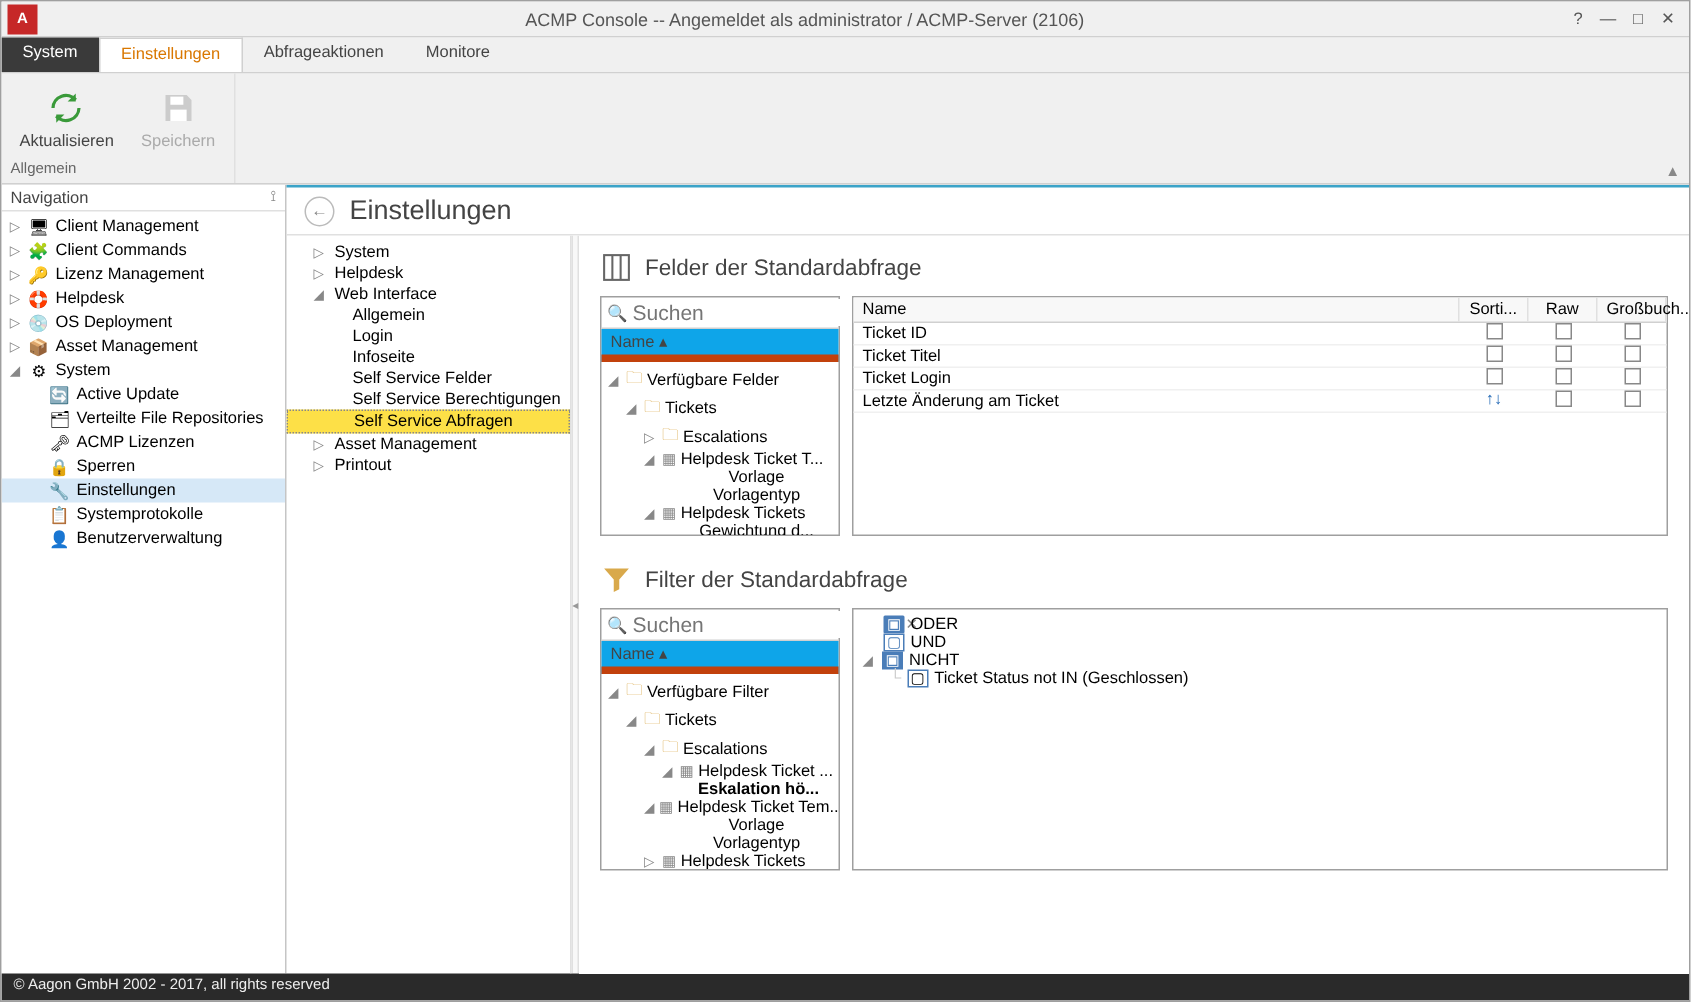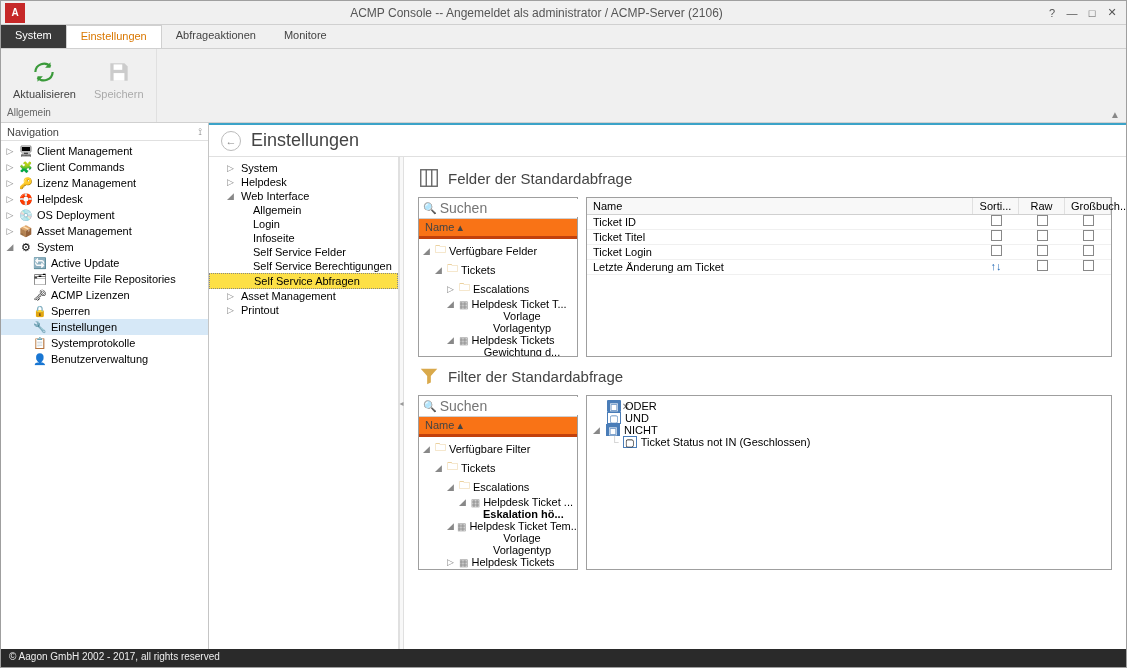--- a/index.html
+++ b/index.html
@@ -23,21 +23,21 @@
 .ribbon-group { display: flex; flex-direction: column; align-items: flex-start; padding: 2px 6px; border-right: 1px solid #e0e0e0; }
 .ribbon-buttons { display: flex; gap: 6px; flex: 1; align-items: center; }
 .ribbon-btn { display: flex; flex-direction: column; align-items: center; gap: 2px; padding: 2px 6px; cursor: pointer; color: #444; }
 .ribbon-btn.disabled { color: #aaa; }
 .ribbon-btn .icon { width: 28px; height: 28px; display: flex; align-items: center; justify-content: center; font-size: 20px; }
 .ribbon-group-label { font-size: 10px; color: #666; padding-bottom: 2px; }
 .ribbon .collapse { position: absolute; right: 6px; bottom: 2px; color: #888; font-size: 10px; cursor: pointer; }
 
 
 .main { flex: 1; display: flex; overflow: hidden; }
-.nav-panel { width: 208px; border-right: 1px solid #c5c5c5; display: flex; flex-direction: column; background: #fff; }
+.nav-panel { width: 190px; border-right: 1px solid #c5c5c5; display: flex; flex-direction: column; background: #fff; }
 .nav-header { height: 18px; padding: 2px 6px; color: #444; border-bottom: 1px solid #e0e0e0; display: flex; justify-content: space-between; align-items: center; }
 .nav-tree { flex: 1; overflow: auto; padding: 2px 0; }
 .tree-item { display: flex; align-items: center; gap: 4px; padding: 1px 4px; cursor: pointer; white-space: nowrap; }
 .tree-item.selected { background: #d6e8f7; }
 .tree-toggle { width: 10px; color: #888; font-size: 9px; text-align: center; }
 .tree-icon { width: 14px; height: 14px; display: inline-flex; align-items: center; justify-content: center; font-size: 11px; }
 .indent-2 { padding-left: 32px; }
 
 
 .content { flex: 1; display: flex; flex-direction: column; border-top: 2px solid #3ba3c8; }
@@ -48,32 +48,32 @@
 .content-body { flex: 1; display: flex; overflow: hidden; }
 .subtree-panel { width: 190px; border-right: 1px solid #e0e0e0; padding: 4px 0; position: relative; }
 .subtree-item { padding: 1px 6px 1px 18px; cursor: pointer; display: flex; align-items: center; gap: 4px; }
 .subtree-item.selected { background: #fde047; border: 1px dotted #888; }
 .sub-indent-1 { padding-left: 30px; }
 .subtree-toggle { width: 10px; color: #888; font-size: 9px; }
 
 .splitter-v { width: 5px; background: #f8f8f8; border-left: 1px solid #e0e0e0; border-right: 1px solid #e0e0e0; display: flex; align-items: center; justify-content: center; color: #999; cursor: col-resize; font-size: 8px; }
 
 .detail-panel { flex: 1; padding: 10px 14px; overflow: auto; background: #fff; }
-.section { margin-bottom: 8px; }
+.section { margin-bottom: 18px; }
 .section-header { display: flex; align-items: center; gap: 8px; margin-bottom: 8px; }
 .section-header .sec-icon { width: 22px; height: 22px; color: #666; font-size: 18px; }
 .section-title { font-size: 15px; color: #444; font-weight: 400; }
 .section-body { display: flex; gap: 8px; }
 
 .field-box { border: 1px solid #9f9f9f; width: 160px; display: flex; flex-direction: column; }
 .search-row { display: flex; align-items: center; border-bottom: 1px solid #d0d0d0; padding: 1px 4px; }
 .search-row input { border: none; outline: none; flex: 1; font-size: 14px; padding: 1px; }
 .search-row .mag { color: #888; margin-right: 2px; font-size: 11px; }
 .search-row .clear { color: #888; cursor: pointer; font-size: 10px; }
-.col-header { padding: 2px 6px; border-bottom: 3px solid #c2410c; background: #f97316; color: #444; }
+.col-header { padding: 2px 6px; border-bottom: 5px solid #c2410c; background: #0ea5e9; color: #444; }
 .tree-mini { padding: 2px; overflow: auto; }
 .mini-item { display: flex; align-items: center; gap: 3px; padding: 0 2px; white-space: nowrap; cursor: pointer; }
 .mi-0 { padding-left: 2px; } .mi-1 { padding-left: 14px; } .mi-2 { padding-left: 26px; } .mi-3 { padding-left: 38px; justify-content: center; } .mi-4 { padding-left: 50px; font-weight: bold; }
 .mini-toggle { width: 9px; font-size: 9px; color: #888; }
 .folder-icon { color: #d9a94b; font-size: 11px; }
 .table-icon { color: #888; font-size: 10px; }
 
 .grid-box { border: 1px solid #9f9f9f; flex: 1; }
 .grid-head { display: flex; border-bottom: 1px solid #d0d0d0; background: #f8f8f8; }
 .grid-head .gh { padding: 2px 6px; border-right: 1px solid #e0e0e0; }

